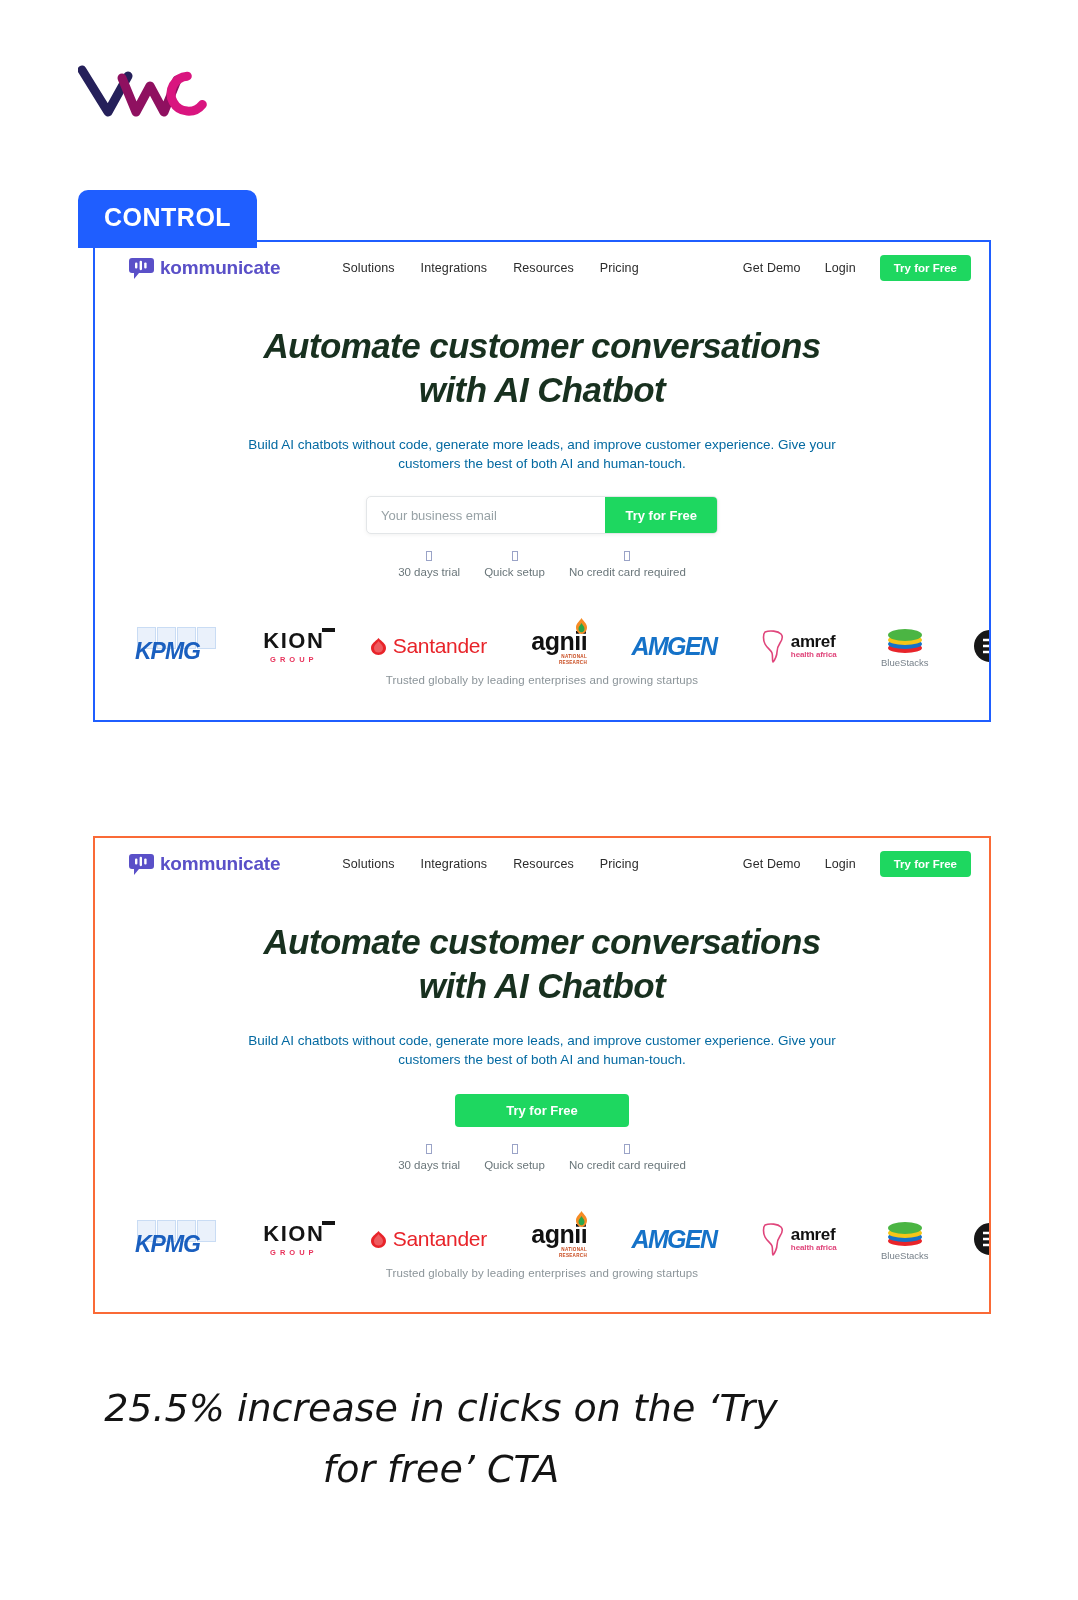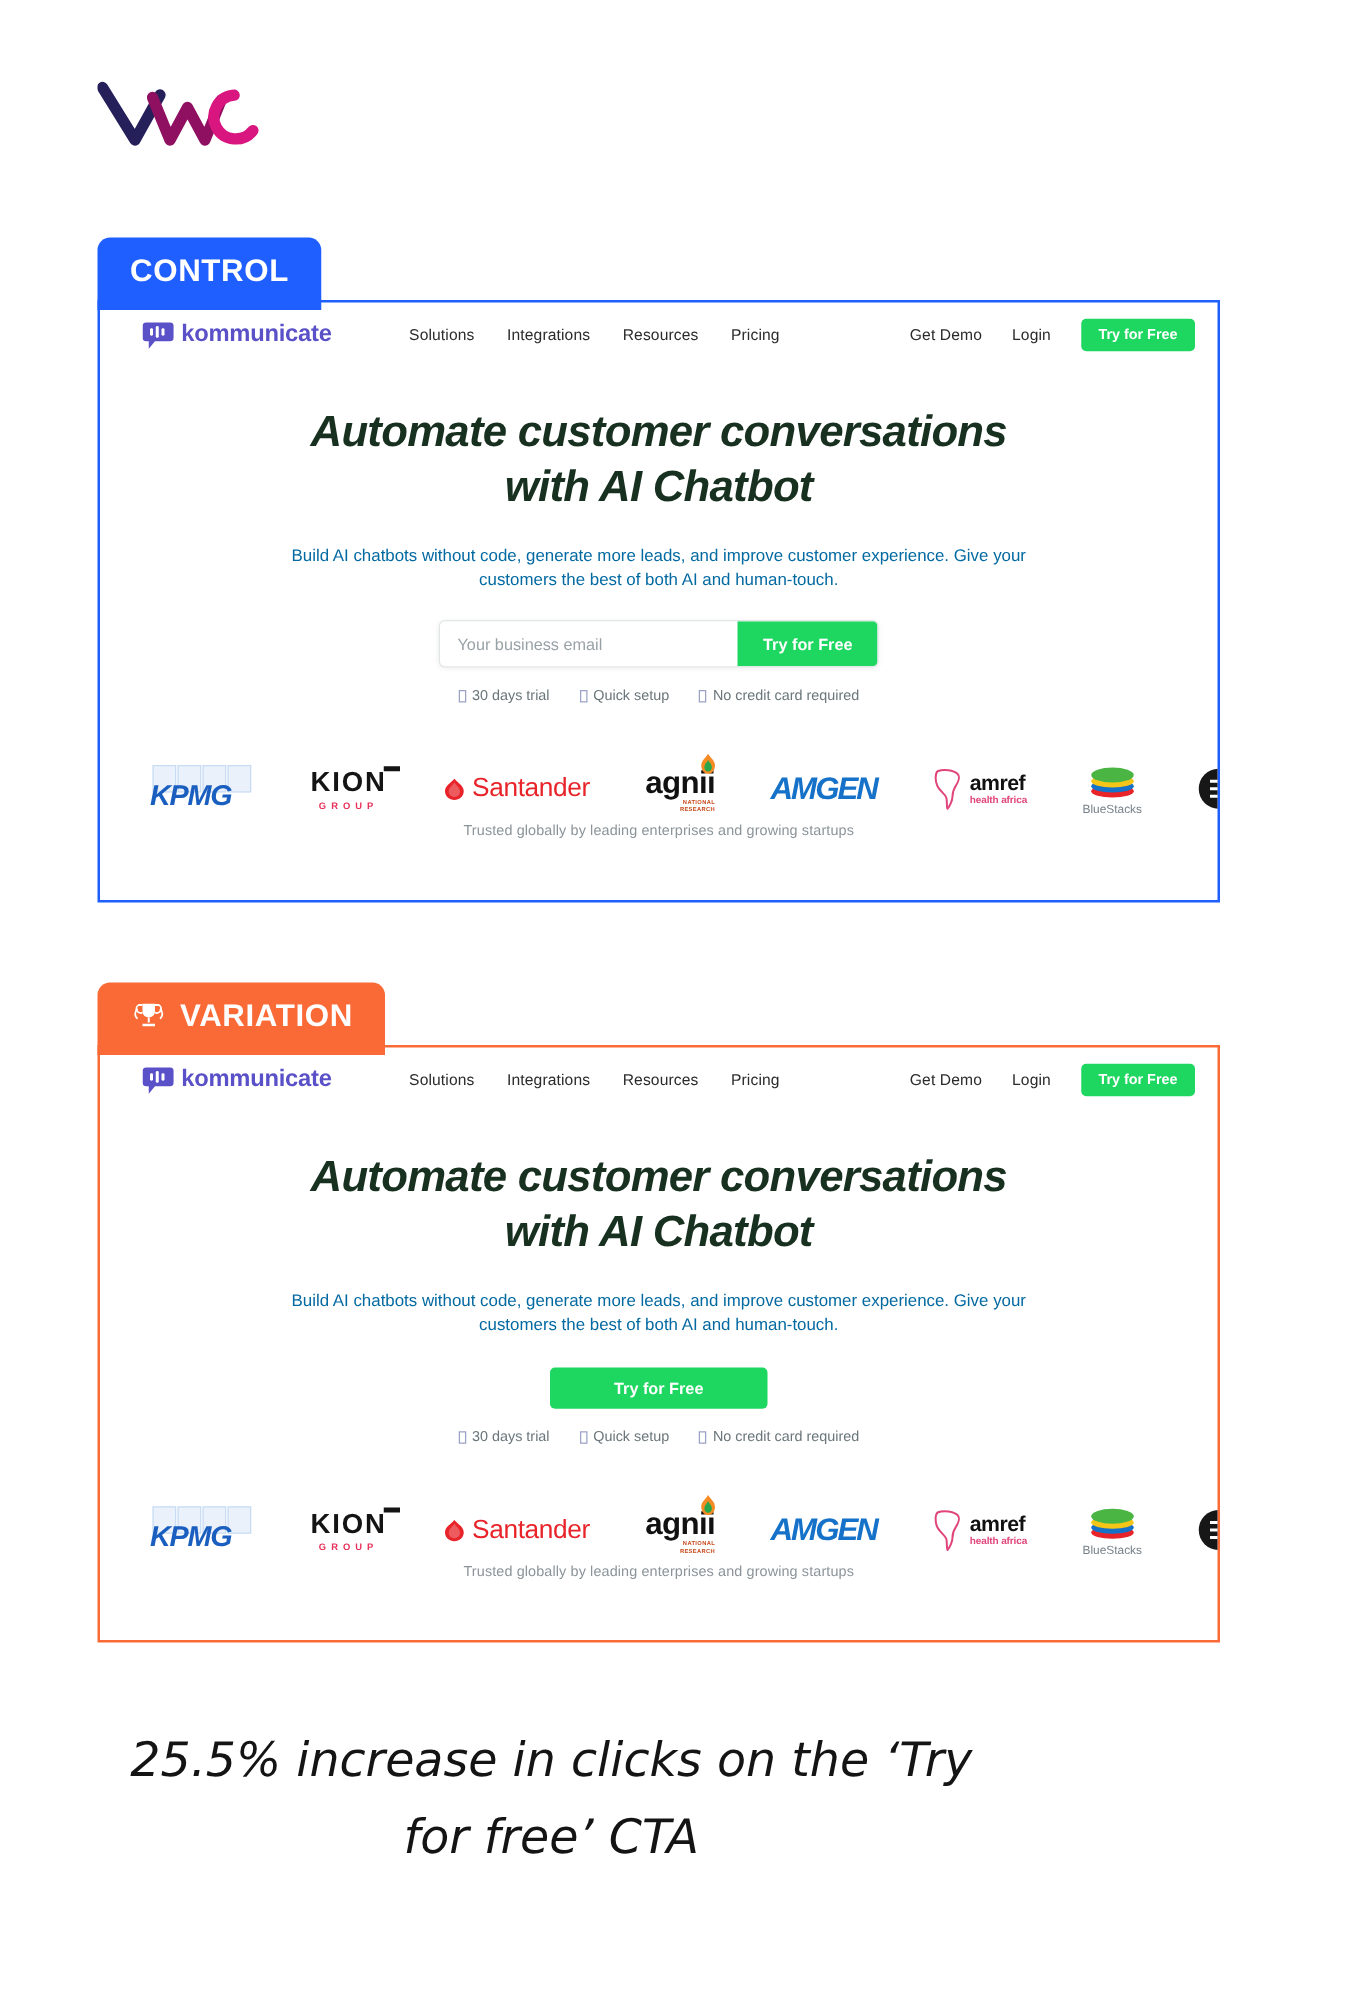--- a/index.html
+++ b/index.html
@@ -45,21 +45,21 @@
     font-weight: bold;
     letter-spacing: 0.5px;
     z-index: 3;
   }
   .badge-tab.control { background: #1f5eff; font-size: 25px; }
   .badge-tab.variation { background: #fa6a36; font-size: 25px; }
   .badge-tab .trophy { width: 30px; height: 30px; display: block; }
 
   .browser-card {
     position: absolute;
-    left: 0;
+    left: 15px;
     background: #ffffff;
     overflow: hidden;
   }
   .browser-card.control { top: 50px; border: 2px solid #1f5eff; }
   .browser-card.variation { top: 50px; border: 2px solid #fa6a36; }
 
   
   .site-nav {
     position: relative;
     height: 52px;
@@ -165,21 +165,21 @@
   }
 
   .perks {
     margin-top: 17px;
     display: flex;
     justify-content: center;
     gap: 24px;
     font-size: 11.5px;
     color: #6a767a;
   }
-  .perk { display: flex; align-items: center; gap: 5px; }
+  .perk { display: flex; align-items: center; gap: 5px; flex-direction: column; }
   .tofu {
     display: inline-block;
     width: 6px;
     height: 10px;
     border: 1px solid #9aa3c7;
     background: transparent;
   }
 
   
   .logo-strip {
@@ -416,32 +416,20 @@
           </svg>
         </div>
       </div>
 
       <div class="trust-line">Trusted globally by leading enterprises and growing startups</div>
     </div>
   </div>
 
   <div class="card-block" style="left:78px; top:786px; width:898px; height:528px;">
 
-    <div class="badge-tab variation">
-      <svg class="trophy" viewBox="0 0 30 30">
-        <path d="M10 5 h10 v6 a5 5 0 0 1 -10 0 z" fill="#ffffff"></path>
-        <path d="M14.2 16 h1.6 v4 h-1.6 z" fill="#ffffff"></path>
-        <path d="M10 21 h10 v2 h-10 z" fill="#ffffff"></path>
-        <path d="M10 6 h-3 a3 3 0 0 0 3 6" fill="none" stroke="#ffffff" stroke-width="1.5"></path>
-        <path d="M20 6 h3 a3 3 0 0 1 -3 6" fill="none" stroke="#ffffff" stroke-width="1.5"></path>
-        <path d="M6 9 C3.5 11 3.5 15 6 17" fill="none" stroke="#ffffff" stroke-width="1.4"></path>
-        <path d="M24 9 C26.5 11 26.5 15 24 17" fill="none" stroke="#ffffff" stroke-width="1.4"></path>
-      </svg>
-      <span>VARIATION</span>
-    </div>
 
     <div class="browser-card variation" style="width:898px; height:478px;">
 
       <div class="site-nav">
         <div class="km-logo">
           <svg class="km-bubble" viewBox="0 0 25 25">
             <path d="M3 2 H22 A3 3 0 0 1 25 5 V14 A3 3 0 0 1 22 17 H10 L5 23 V17 H3 A3 3 0 0 1 0 14 V5 A3 3 0 0 1 3 2 Z" fill="#5a50c8"></path>
             <rect x="6" y="6.5" width="2.4" height="6" rx="1.1" fill="#ffffff"></rect>
             <rect x="10.6" y="4.8" width="2.4" height="9.4" rx="1.1" fill="#ffffff"></rect>
             <rect x="15.2" y="6.5" width="2.4" height="6" rx="1.1" fill="#ffffff"></rect>

